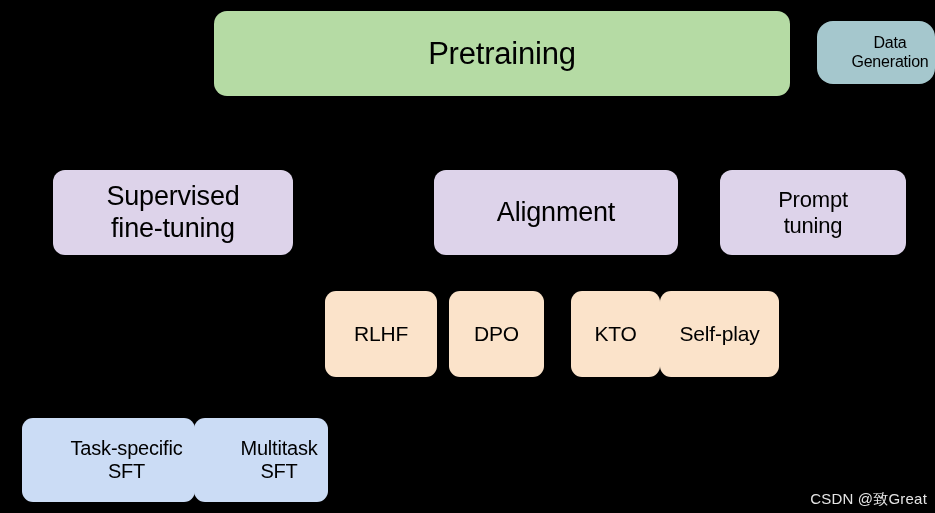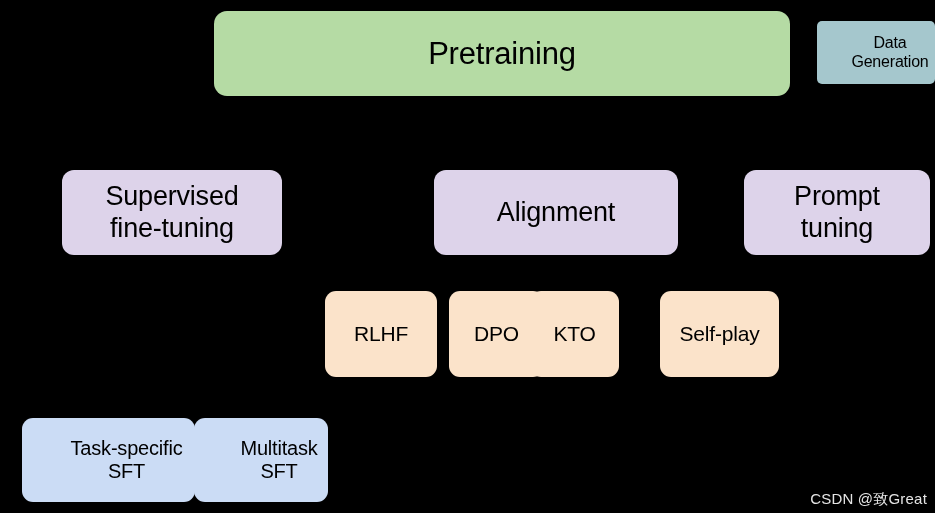--- a/index.html
+++ b/index.html
@@ -36,55 +36,55 @@
     width: 576px; height: 85px;
     background: #b5dba4;
     font-size: 31px;
     border-radius: 13px;
   }
   #node-data-generation {
     left: 805px;  top: 21px;
     width: 118px; height: 63px;
     background: #a5c7cd;
     font-size: 16px;
-    border-radius: 5px;
+    border-radius: 16px;
     padding-left: 28px;
   }
 
   
   #node-supervised-fine-tuning {
-    left: 50px;  top: 170px;
-    width: 220px; height: 85px;
+    left: 41px;  top: 170px;
+    width: 240px; height: 85px;
     background: #ddd3ea;
     font-size: 27px;
   }
   #node-alignment {
     left: 422px;  top: 170px;
     width: 244px; height: 85px;
     background: #ddd3ea;
     font-size: 27px;
   }
   #node-prompt-tuning {
-    left: 732px;  top: 170px;
+    left: 708px;  top: 170px;
     width: 186px; height: 85px;
     background: #ddd3ea;
-    font-size: 27px;
+    font-size: 22px;
   }
 
   
   .alg {
     top: 291px;
     height: 86px;
     background: #fbe3ca;
     font-size: 21px;
     border-radius: 11px;
   }
   #node-rlhf      { left: 313px; width: 112px; }
   #node-dpo       { left: 437px; width:  95px; }
-  #node-kto       { left: 518px; width:  89px; }
+  #node-kto       { left: 559px; width:  89px; }
   #node-self-play { left: 648px; width: 119px; }
 
   
   .sft {
     top: 418px;
     height: 84px;
     background: #cbdcf5;
     font-size: 20px;
     border-radius: 11px;
     padding-left: 36px;

